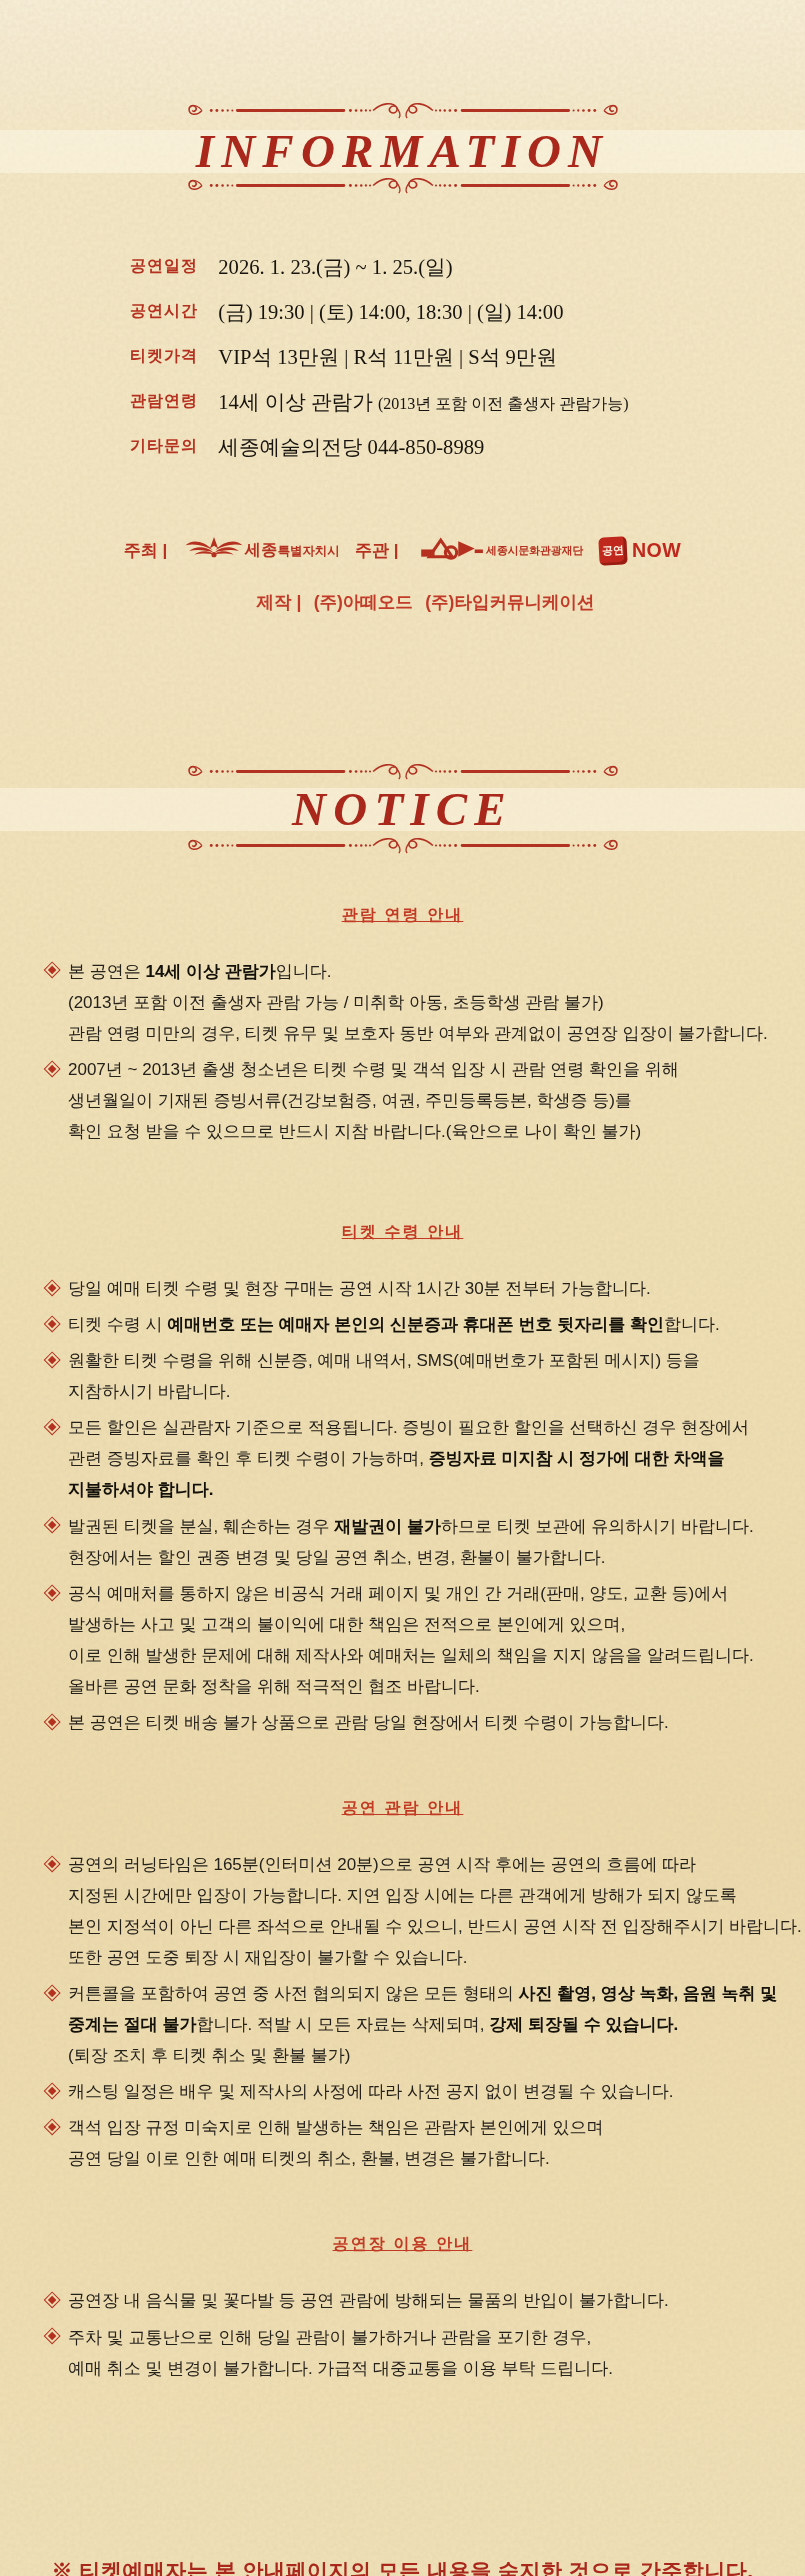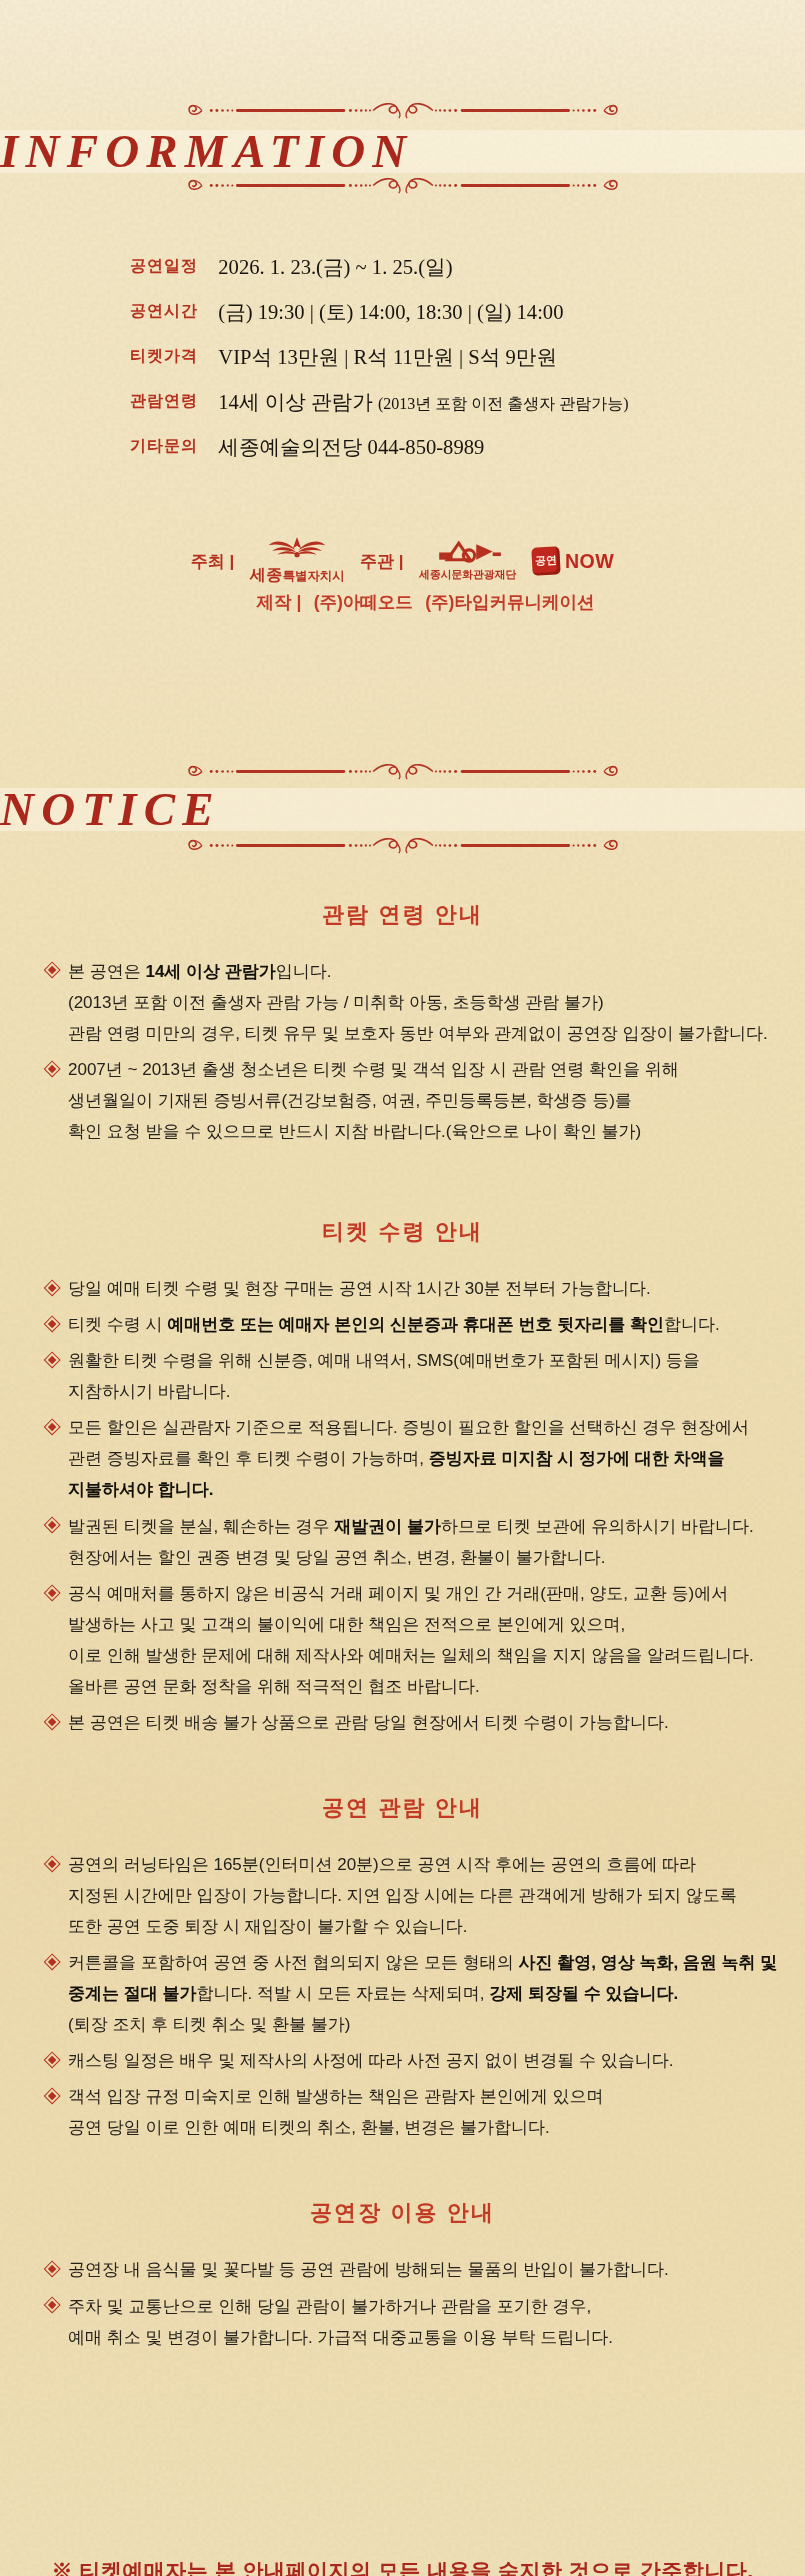--- a/index.html
+++ b/index.html
@@ -21,55 +21,55 @@
   #flourish-info-top{top:99px;}
   #flourish-info-bottom{top:174px;}
   #flourish-notice-top{top:760px;}
   #flourish-notice-bottom{top:834px;}
 
   .title-band{position:absolute;left:0;width:100%;height:43px;background:rgba(255,251,238,0.45);z-index:0;}
   #band-info{top:130px;}
   #band-notice{top:788px;}
 
   .big-title{
-    position:absolute;left:0;width:100%;text-align:left;
+    position:absolute;left:0;width:100%;text-align:center;
     font-family:"Liberation Serif", serif;font-style:italic;font-weight:bold;
     font-size:47px;line-height:52px;letter-spacing:7.2px;color:#a9271b;z-index:1;margin:0;
   }
   #info-title{top:125px;}
   #notice-title{top:783px;}
 
   
   #info-rows{position:absolute;top:244px;left:130px;z-index:1;}
   .info-row{height:45px;display:flex;align-items:center;}
   .info-label{width:77px;flex:0 0 77px;color:#b5301f;font-weight:bold;font-size:16px;letter-spacing:1px;}
   .info-value{margin-left:11.3px;font-family:"Liberation Serif", serif;font-size:20.6px;color:#17130e;white-space:nowrap;}
   .info-value .sub{font-size:16px;}
 
   
   #credits{position:absolute;top:536px;left:0;width:100%;display:flex;justify-content:center;align-items:center;gap:15.5px;z-index:1;}
   .cr-label{color:#b5301f;font-size:17px;font-weight:bold;}
-  .logo{display:flex;flex-direction:column;align-items:center;color:#b5301f;}
+  .logo{display:flex;flex-direction:row;align-items:center;color:#b5301f;}
   .logo .logo-text{font-weight:bold;white-space:nowrap;}
   .logo .big{font-size:16px;letter-spacing:0.5px;}
   .logo .small{font-size:12.4px;}
   .logo .small2{font-size:10.8px;margin-top:1px;}
   .logo-now{display:flex;align-items:center;gap:5.2px;}
   .cube{width:28px;height:28px;background:#c0271d;border-radius:5.2px;transform:rotate(-3deg);
         display:flex;align-items:center;justify-content:center;box-shadow:inset -3.1px -2.6px 0 rgba(120,20,10,.55);}
   .cube span{color:#fdf3e2;font-size:10.8px;font-weight:bold;}
   .now-word{color:#c0271d;font-size:19.6px;font-weight:bold;letter-spacing:0.5px;}
   #production{position:absolute;top:591px;left:0;width:100%;text-align:center;z-index:1;
               color:#c23a28;font-size:17.5px;font-weight:bold;line-height:23px;padding-left:23px;}
   #production span{margin:0 6.2px;}
 
   
   #sections{position:absolute;top:876px;left:45px;width:715px;z-index:1;}
-  .section-title{font-size:22px;font-weight:bold;color:#c23a23;text-align:center;line-height:36px;
-                 margin:52px 0 23px 0;letter-spacing:2.1px;}
+  .section-title{font-size:16px;font-weight:bold;color:#c23a23;text-align:center;line-height:36px;
+                 margin:52px 0 23px 0;letter-spacing:2.1px;text-decoration:underline;}
   .section:first-child .section-title{margin-top:20.6px;}
   .section:nth-child(2) .section-title{margin-top:67px;}
   .item{position:relative;padding-left:23px;margin-bottom:5.2px;min-height:31px;}
   .diamond{position:absolute;left:1px;top:8.8px;width:10.3px;height:10.3px;border:1.5px solid #b5301f;transform:rotate(45deg);}
   .diamond-inner{position:absolute;left:2.1px;top:2.1px;width:6.2px;height:6.2px;background:#b5301f;}
   .line{font-size:17px;line-height:31px;color:#24201a;white-space:nowrap;}
   .line .bold{font-weight:bold;color:#131009;}
 
   
   #footer{position:absolute;top:2551px;left:0;width:100%;text-align:center;z-index:1;
@@ -416,20 +416,21 @@
       </div>
       <div class="section">
         <div class="section-title">공연 관람 안내</div>
         <div class="item">
           <span class="diamond">
             <span class="diamond-inner"></span>
           </span>
           <div class="item-body">
             <div class="line"><span>공연의 러닝타임은 165분(인터미션 20분)으로 공연 시작 후에는 공연의 흐름에 따라</span></div>
             <div class="line"><span>지정된 시간에만 입장이 가능합니다. 지연 입장 시에는 다른 관객에게 방해가 되지 않도록</span></div>
+            <div class="line"><span>본인 지정석이 아닌 다른 좌석으로 안내될 수 있으니, 반드시 공연 시작 전 입장해주시기 바랍니다.</span></div>
             <div class="line"><span>또한 공연 도중 퇴장 시 재입장이 불가할 수 있습니다.</span></div>
           </div>
         </div>
         <div class="item">
           <span class="diamond">
             <span class="diamond-inner"></span>
           </span>
           <div class="item-body">
             <div class="line"><span>커튼콜을 포함하여 공연 중 사전 협의되지 않은 모든 형태의 </span><span class="bold">사진 촬영, 영상 녹화, 음원 녹취 및</span></div>
             <div class="line"><span class="bold">중계는 절대 불가</span><span>합니다. 적발 시 모든 자료는 삭제되며, </span><span class="bold">강제 퇴장될 수 있습니다.</span></div>

